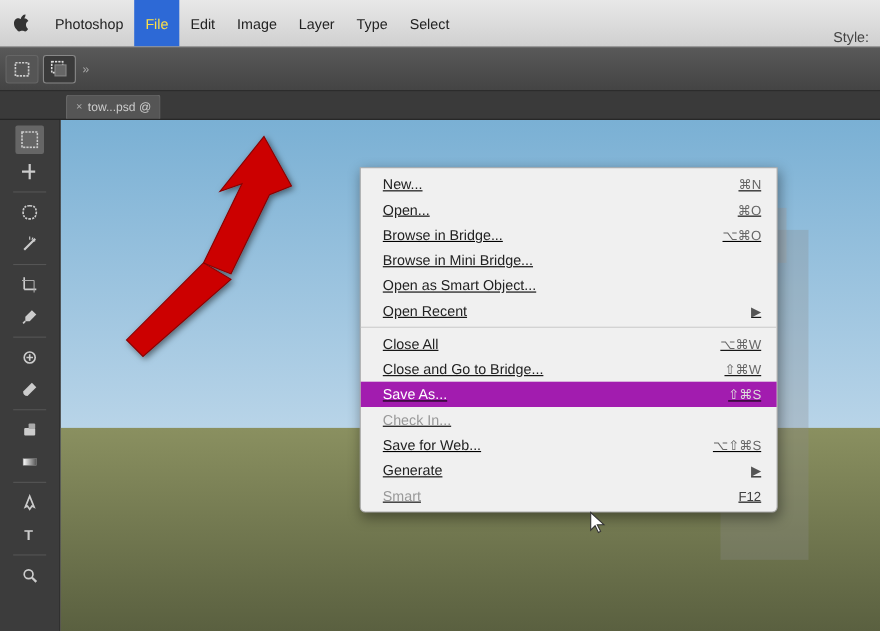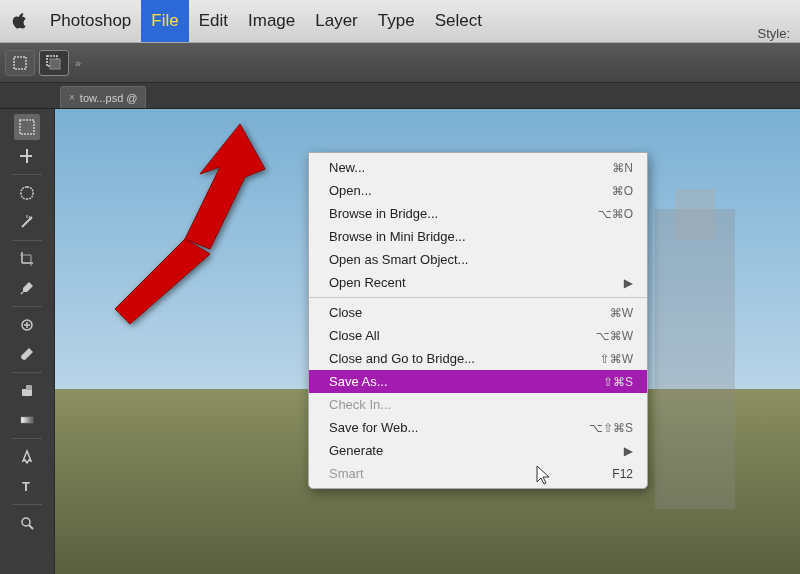--- a/index.html
+++ b/index.html
@@ -30,21 +30,21 @@
       justify-content: center;
       font-size: 18px;
       color: #333;
       cursor: pointer;
     }
     .menubar-item {
       padding: 0 10px;
       height: 100%;
       display: flex;
       align-items: center;
-      font-size: 17px;
+      font-size: 13px;
       font-weight: 500;
       color: #222;
       cursor: pointer;
       white-space: nowrap;
     }
     .menubar-item.active {
       background: #2d69d6;
       color: #fde047;
     }
     .menubar-spacer {
@@ -183,28 +183,29 @@
       left: 0;
       width: 100%;
       height: 100%;
       pointer-events: none;
     }
 
     
     .dropdown-menu {
       position: absolute;
       top: 43px;
-      left: 253px;
-      width: 340px;
+      left: 272px;
+      width: 380px;
       background: #f0f0f0;
       border: 1px solid #aaa;
       border-radius: 0 0 5px 5px;
       box-shadow: 2px 4px 12px rgba(0,0,0,0.4);
       z-index: 200;
       padding: 3px 0;
+      text-decoration: underline;
     }
     .menu-item {
       display: flex;
       align-items: center;
       justify-content: space-between;
       padding: 4px 14px 4px 20px;
       font-size: 13px;
       color: #222;
       cursor: pointer;
       min-height: 22px;
@@ -462,24 +463,20 @@
         <span class="menu-item-shortcut"></span>
       </div>
 
       <div class="menu-item">
         <span class="menu-item-label">Open Recent</span>
         <span class="menu-item-arrow">▶</span>
       </div>
 
       <div class="menu-separator"></div>
 
-      <div class="menu-item">
-        <span class="menu-item-label">Close</span>
-        <span class="menu-item-shortcut">⌘W</span>
-      </div>
 
       <div class="menu-item">
         <span class="menu-item-label">Close All</span>
         <span class="menu-item-shortcut">⌥⌘W</span>
       </div>
 
       <div class="menu-item">
         <span class="menu-item-label">Close and Go to Bridge...</span>
         <span class="menu-item-shortcut">⇧⌘W</span>
       </div>

